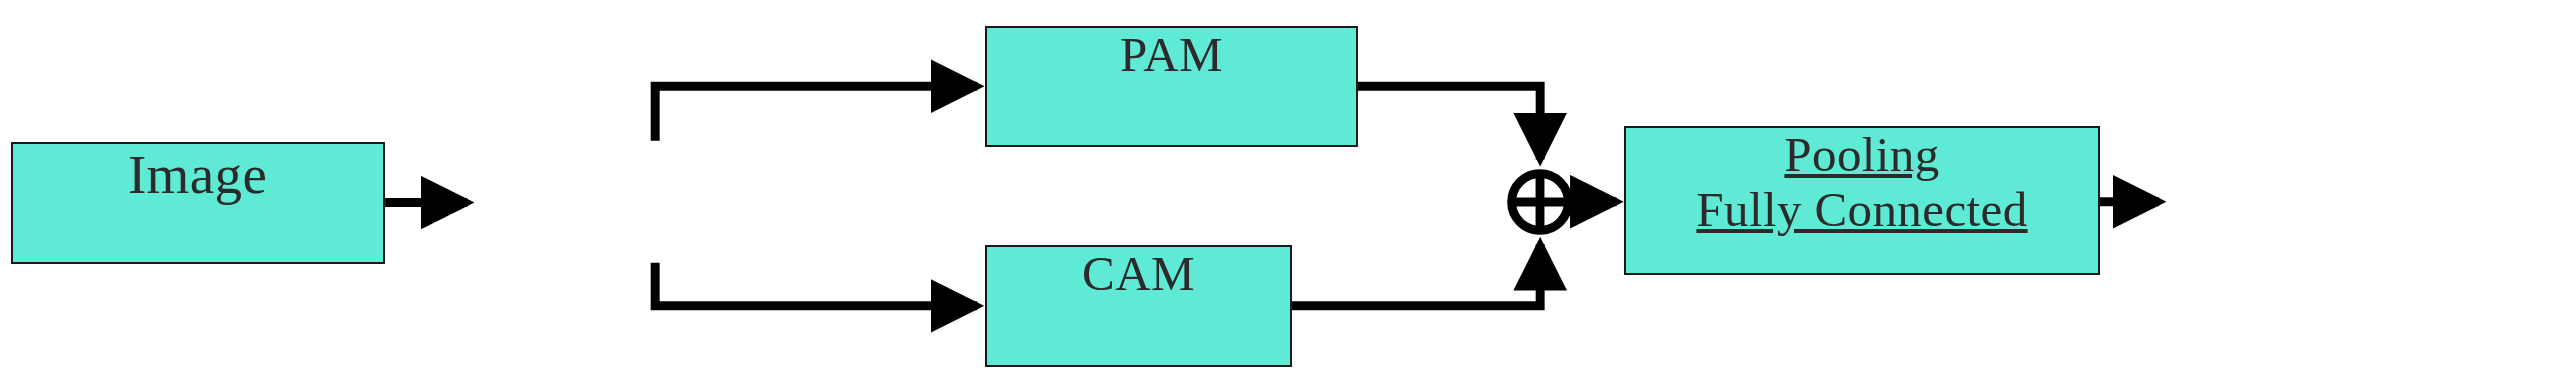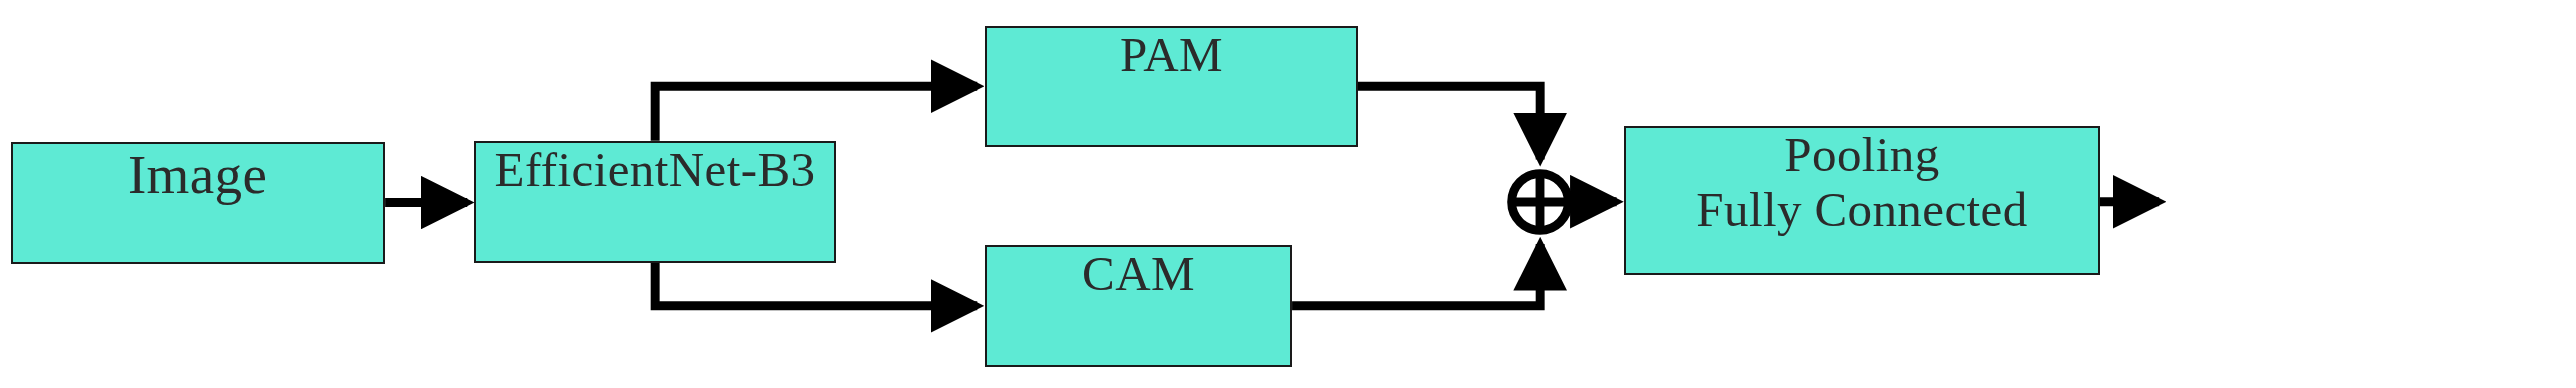--- a/index.html
+++ b/index.html
@@ -41,21 +41,21 @@
   .node .node-label {
     display: block;
     white-space: pre-line;
     padding: 0 6.5px;
   }
   
   #node-image        { left: 10.6px;   top: 142px; width: 374px; height: 122px; font-size: 55px; }
   #node-backbone     { left: 474px;  top: 141px; width: 362px; height: 122px; font-size: 49px; }
   #node-pam          { left: 985px; top: 26px;  width: 373px; height: 121px; font-size: 49px; }
   #node-cam          { left: 985px; top: 245px; width: 307px; height: 122px; font-size: 49px; }
-  #node-pooling-fc   { left: 1624px; top: 126px; width: 476px; height: 149px; font-size: 49px; }
+  #node-pooling-fc   { left: 1624px; top: 126px; width: 476px; height: 149px; font-size: 49px; text-decoration: underline; }
   #node-result       { left: 2167px; top: 128px; width: 335px; height: 149px; font-size: 49px; }
 
   #sum-operator {
     position: absolute;
     left: 1506px;
     top: 168px;
     width: 68px;
     height: 68px;
   }
 </style>
@@ -83,23 +83,20 @@
 
     <path d="M1934,248 L1986,248" stroke="#000000" stroke-width="11" fill="none" marker-end="url(#arrowhead)"></path>
 
     <path d="M2580,248 L2653,248" stroke="#000000" stroke-width="11" fill="none" marker-end="url(#arrowhead)"></path>
   </svg>
 
   <div class="node" id="node-image">
     <span class="node-label">Image</span>
   </div>
 
-  <div class="node" id="node-backbone">
-    <span class="node-label">EfficientNet-B3</span>
-  </div>
 
   <div class="node" id="node-pam">
     <span class="node-label">PAM</span>
   </div>
 
   <div class="node" id="node-cam">
     <span class="node-label">CAM</span>
   </div>
 
   <svg id="sum-operator" viewBox="0 0 84 84">

